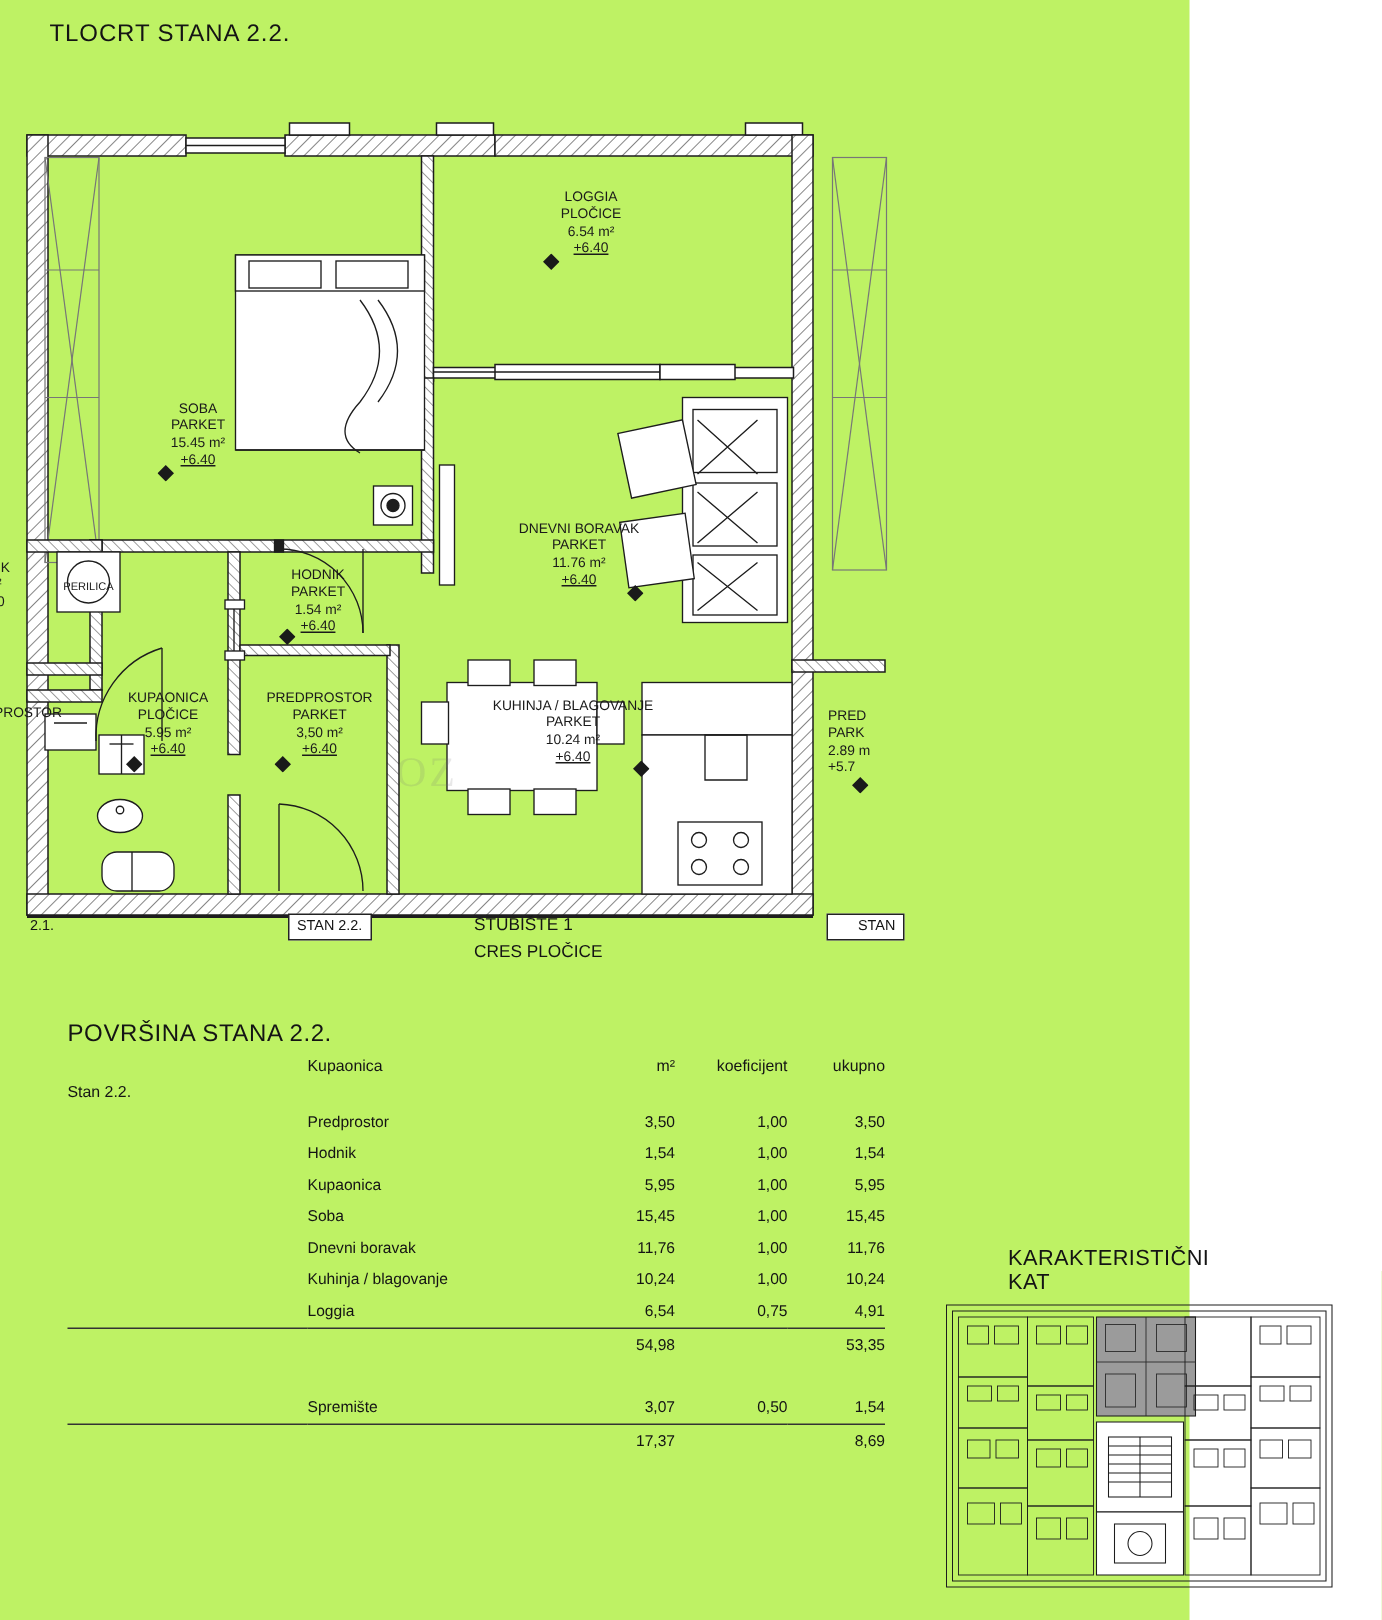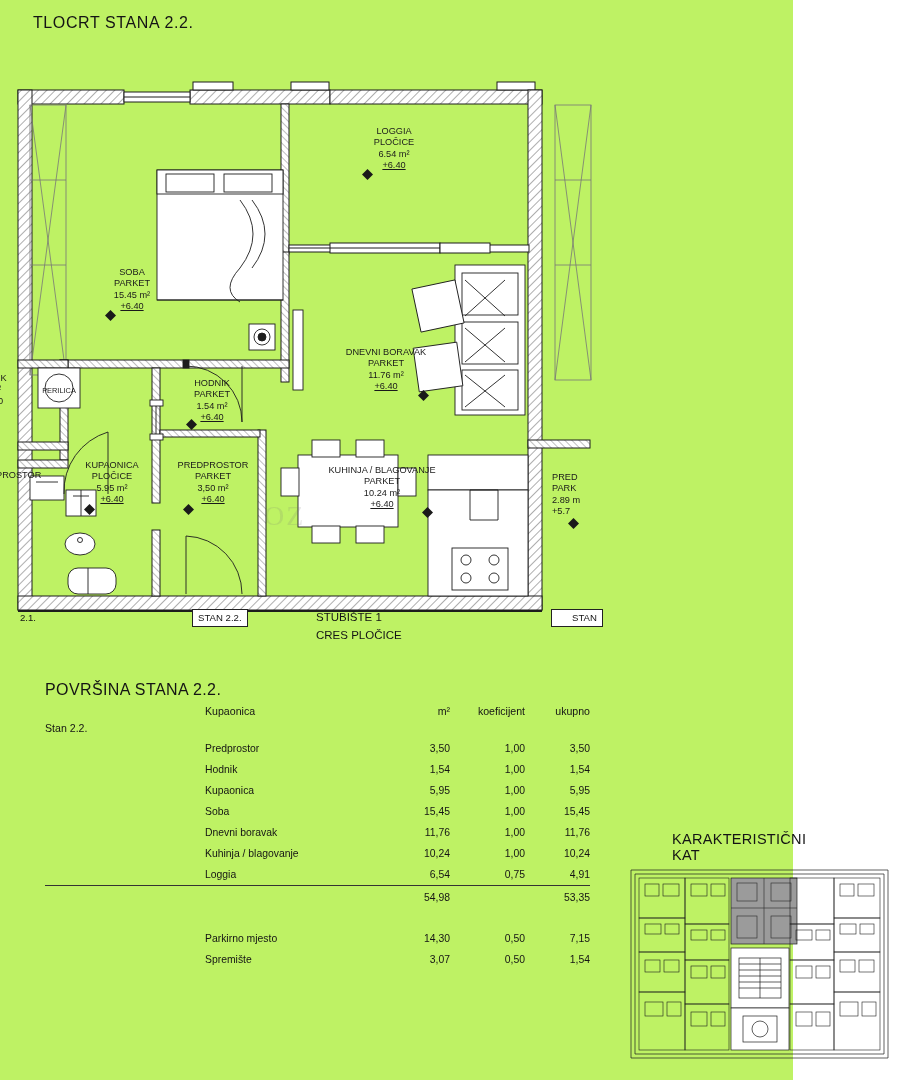--- a/index.html
+++ b/index.html
@@ -506,33 +506,33 @@
         <tr class="sum-pad">
           <td class="col-stan"></td>
             <td class="col-room"></td>
             <td class="col-m2"></td>
             <td class="col-koef"></td>
             <td class="col-uk"></td>
         </tr>
 
         <tr class="rowline">
           <td class="col-stan"></td>
-          <td class="col-room">Parkirno mjesto</td>
-          <td class="col-m2">14,30</td>
-          <td class="col-koef">0,50</td>
-          <td class="col-uk">7,15</td>
-        </tr>
-        <tr class="rowline">
-          <td class="col-stan"></td>
           <td class="col-room">Spremište</td>
           <td class="col-m2">3,07</td>
           <td class="col-koef">0,50</td>
           <td class="col-uk">1,54</td>
         </tr>
 
+        <tr class="sum rule-top">
+          <td class="col-stan"></td>
+          <td class="col-room"></td>
+          <td class="col-m2">17,37</td>
+          <td class="col-koef"></td>
+          <td class="col-uk">8,69</td>
+        </tr>
 
         <tr class="sum-pad">
           <td class="col-stan"></td>
             <td class="col-room"></td>
             <td class="col-m2"></td>
             <td class="col-koef"></td>
             <td class="col-uk"></td>
         </tr>
 
       </tbody>

